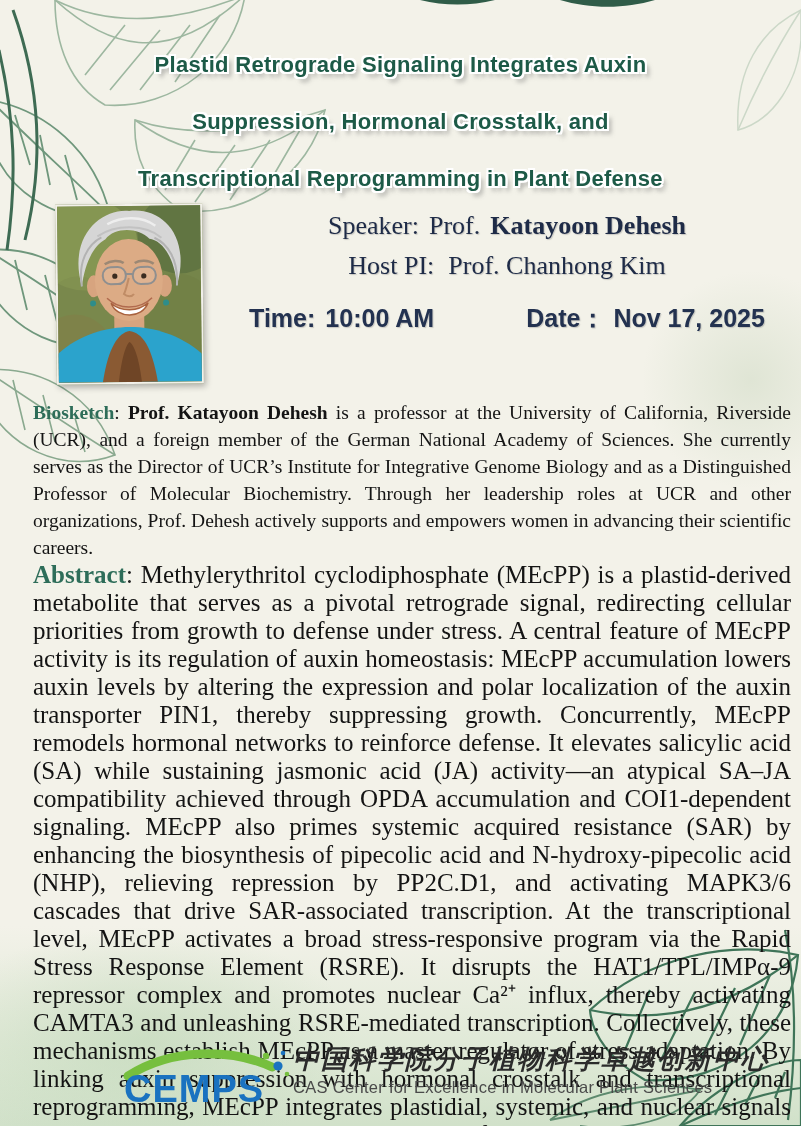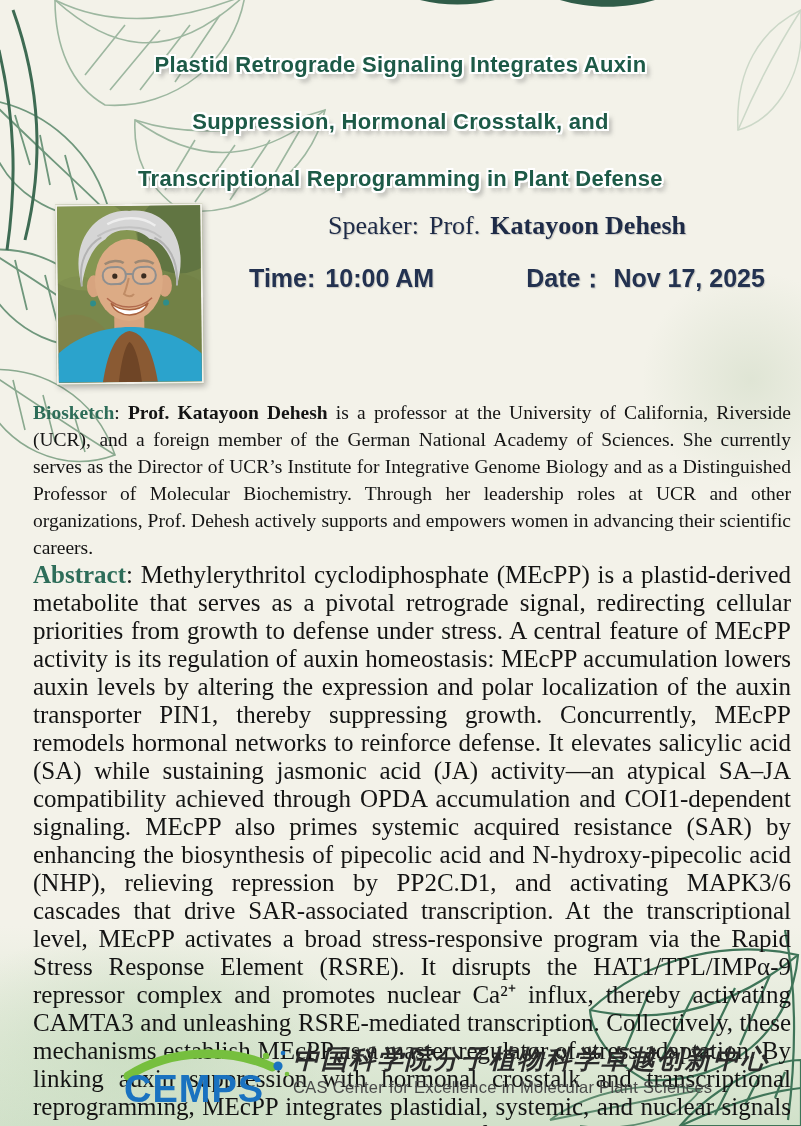--- a/index.html
+++ b/index.html
@@ -167,20 +167,23 @@
       <path d="M71,72 C69,79 68,84 66,88 C69,91 74,91 76,88" stroke="#c08c66" stroke-width="2" fill="none"></path>
 
       <path d="M53,97 C63,106 80,106 90,97 C84,113 59,113 53,97 Z" fill="#ffffff" stroke="#a9623f" stroke-width="1.5"></path>
       <path d="M49,92 C55,98 64,101 71,101 C79,101 88,98 94,92" stroke="#b06a4e" stroke-width="1.5" fill="none"></path>
     </svg>
   </div>
 
   <section class="info-block">
     <div class="info-line line-speaker info-shadow">
       <span class="lbl">Speaker:</span><span class="lbl">Prof.</span><span class="bold-name">Katayoon Dehesh</span>
+    </div>
+    <div class="info-line line-host info-shadow">
+      <span class="lbl">Host PI:</span><span>Prof. Chanhong Kim</span>
     </div>
     <div class="info-line line-time info-shadow">
       <span class="lbl">Time:</span><span class="time-val">10:00 AM</span><span class="date-lbl">Date：</span><span>Nov 17, 2025</span>
     </div>
   </section>
 
   <p class="para para-bio">
     <span class="label-green">Biosketch</span><span class="label-colon">: </span><span class="bold-name">Prof. Katayoon Dehesh</span><span> is a professor at the University of California, Riverside (UCR), and a foreign member of the German National Academy of Sciences. She currently serves as the Director of UCR’s Institute for Integrative Genome Biology and as a Distinguished Professor of Molecular Biochemistry. Through her leadership roles at UCR and other organizations, Prof. Dehesh actively supports and empowers women in advancing their scientific careers.</span>
   </p>
 

